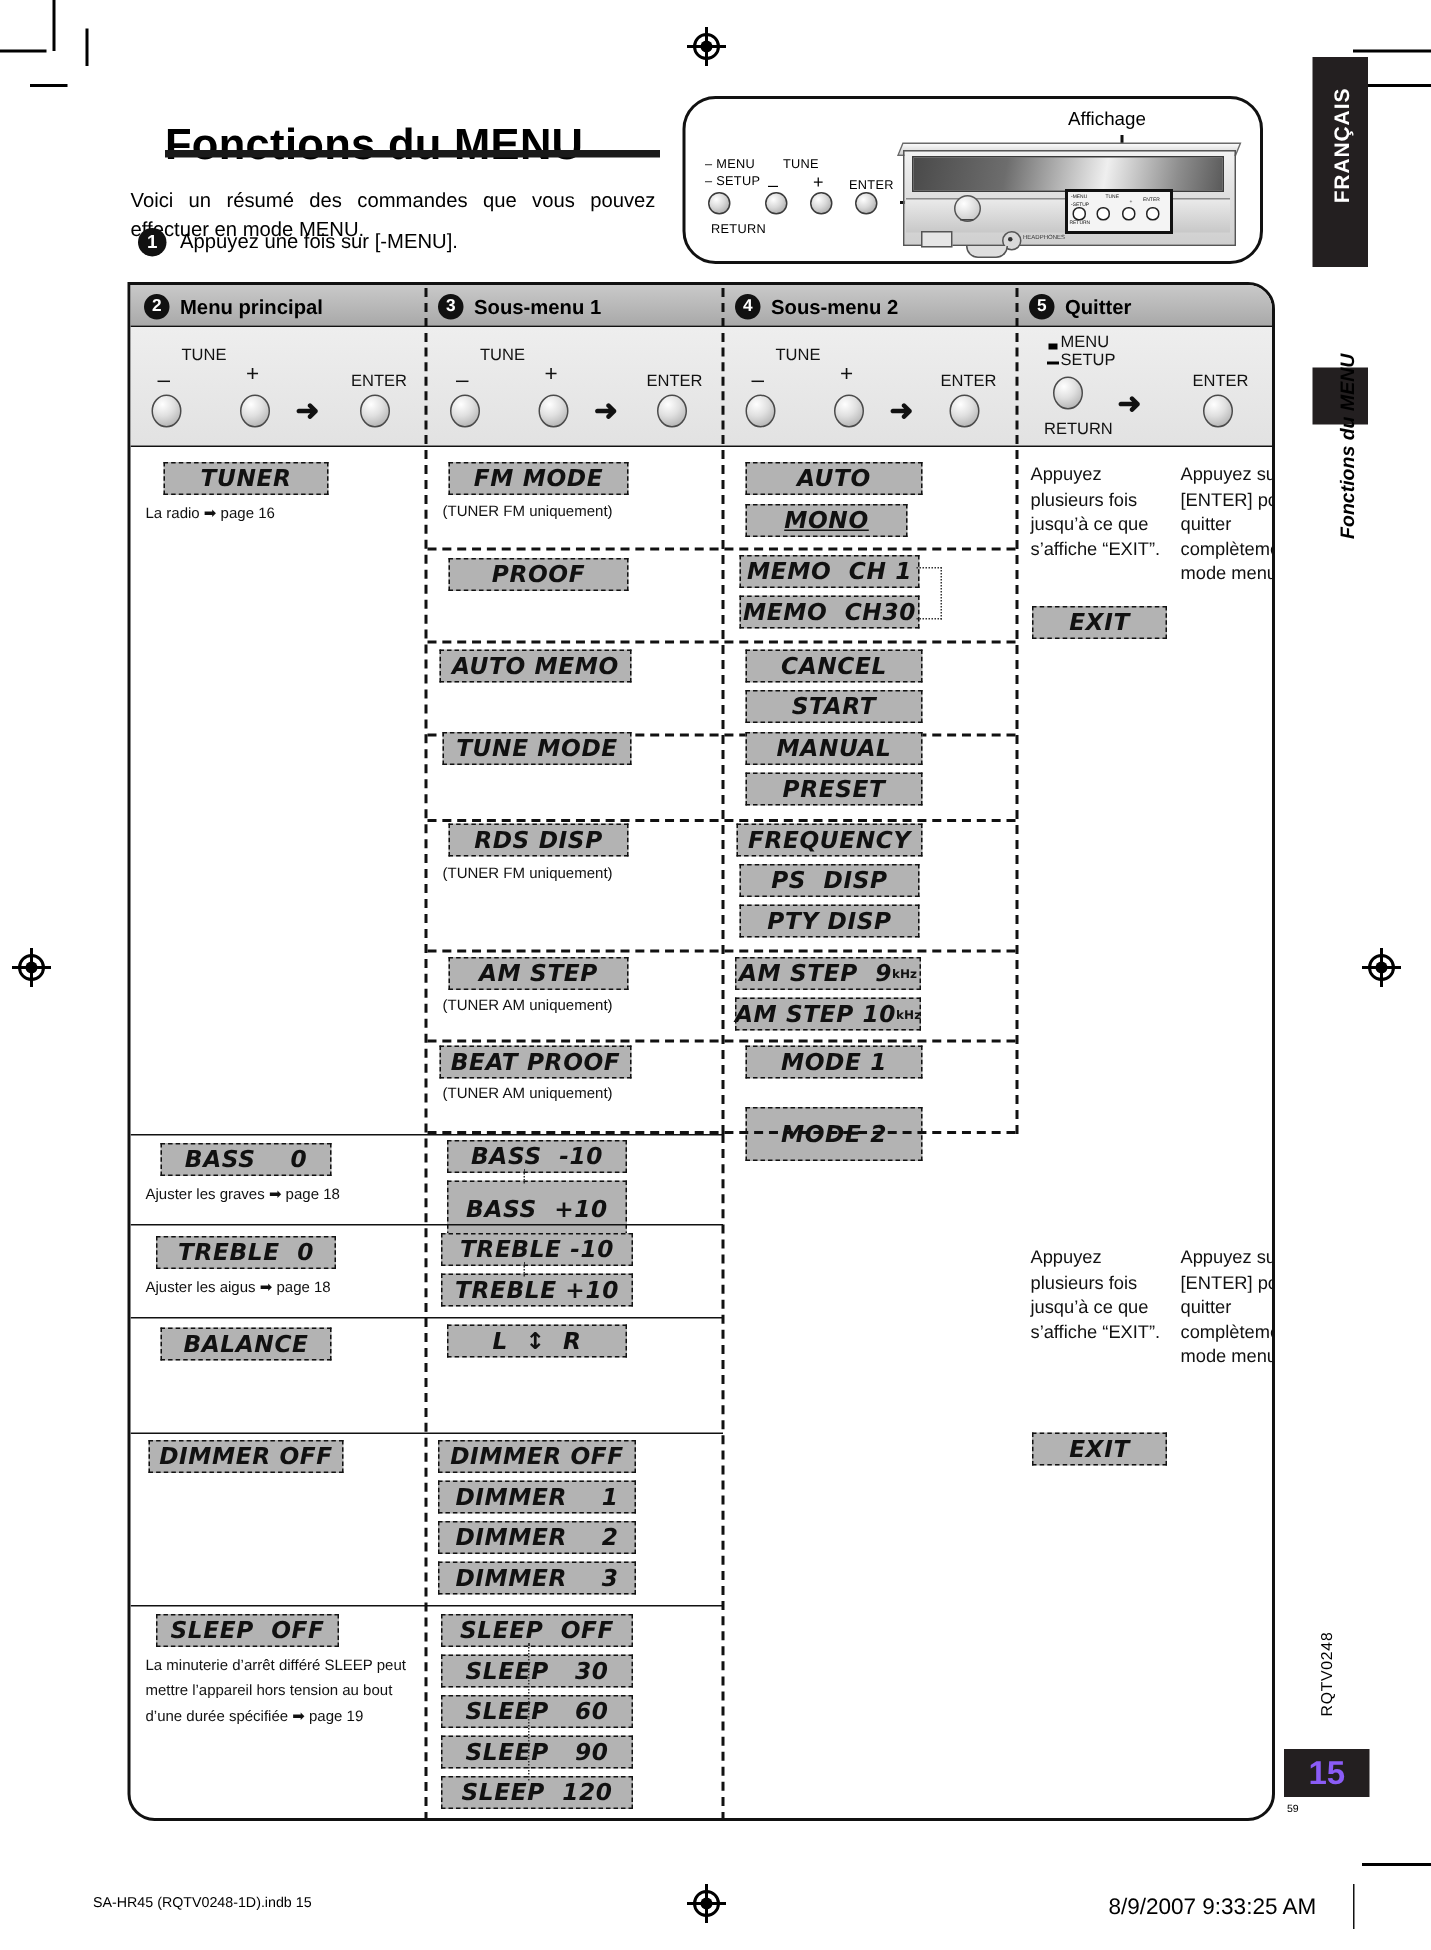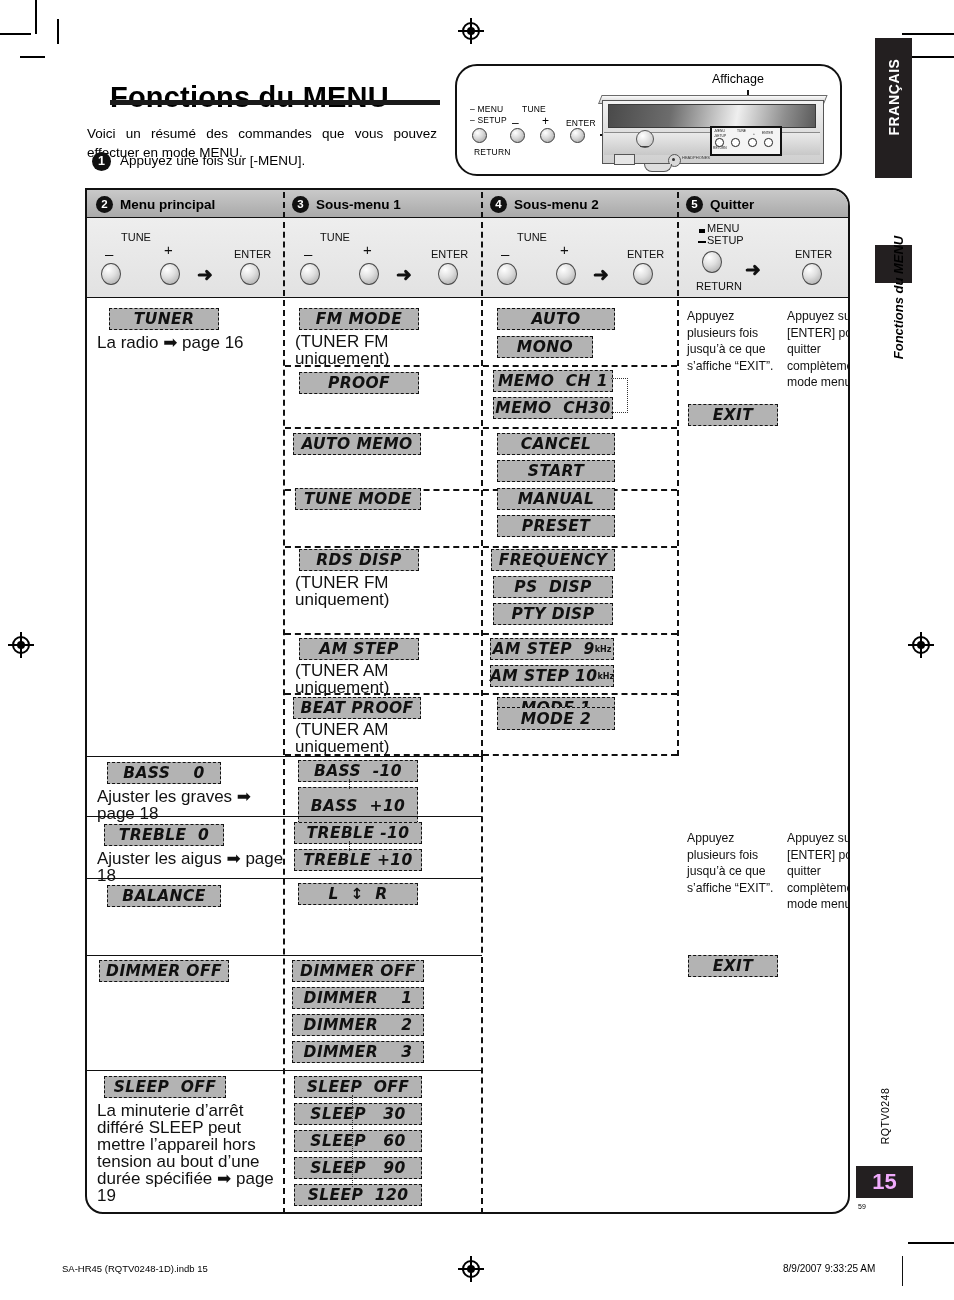--- a/index.html
+++ b/index.html
@@ -108,43 +108,43 @@
 
   
   .chip{
     position:absolute;background:#b3b3b3;border:1.7px dashed #111;box-sizing:border-box;
     font-family:"DejaVu Sans", sans-serif;font-style:italic;font-weight:bold;
     font-size:15.5px;color:#111;text-align:center;letter-spacing:.4px;
     display:flex;align-items:center;justify-content:center;white-space:pre;
   }
   .chip .sub{font-size:8px;font-style:normal;font-weight:bold;letter-spacing:0;
     align-self:flex-start;margin-top:6px;}
-  .note{position:absolute;font-size:17px;line-height:17px;color:#111;}
+  .note{position:absolute;font-size:10px;line-height:17px;color:#111;}
   .exit-note{position:absolute;font-size:12.2px;line-height:16.5px;color:#111;width:92px;}
 
   .dotconn{position:absolute;border-right:1.6px dotted #333;border-top:1.6px dotted #333;
     border-bottom:1.6px dotted #333;}
 
   
   #lang-tab{position:absolute;left:875px;top:38px;width:37px;height:140px;background:#231f20;}
   #lang-tab span{position:absolute;left:-51px;top:51px;width:140px;text-align:center;color:#fff;
     font-size:14px;font-weight:bold;letter-spacing:.6px;transform:rotate(-90deg);}
   #sec-tab{position:absolute;left:875px;top:245px;width:37px;height:38px;background:#231f20;}
   #sec-label{position:absolute;left:828px;top:290px;width:140px;text-align:center;
     font-size:13px;font-weight:bold;font-style:italic;transform:rotate(-90deg);transform-origin:center;}
   #doc-code{position:absolute;left:820px;top:1110px;width:130px;text-align:center;
     font-size:10.5px;letter-spacing:.5px;transform:rotate(-90deg);}
   #page-box{position:absolute;left:856px;top:1166px;width:57px;height:32px;background:#231f20;}
   #page-num{position:absolute;left:0;top:0;width:57px;height:32px;line-height:32px;text-align:center;
-    color:#f0abfc;font-size:22px;font-weight:bold;}
+    color:#8b5cf6;font-size:22px;font-weight:bold;}
   #small-folio{position:absolute;left:858px;top:1203px;font-size:7px;}
 
   
   #footer-left{position:absolute;left:62px;top:1263px;font-size:9.5px;}
-  #footer-right{position:absolute;left:783px;top:1263px;font-size:10px;}
+  #footer-right{position:absolute;left:739px;top:1263px;font-size:15px;}
   #footer-rule{position:absolute;left:902px;top:1256px;width:1.4px;height:30px;background:#111;}
 </style>
 </head>
 <body>
 
 <div class="page">
 
   <div class="cm" style="left:35px;top:0;width:1.6px;height:34px;"></div>
   <div class="cm" style="left:0;top:33px;width:31px;height:1.6px;"></div>
   <div class="cm" style="left:57px;top:19px;width:1.6px;height:25px;"></div>
@@ -299,21 +299,21 @@
     <div class="vsep" style="left:394px;top:110px;height:456px;"></div>
     <div class="vsep" style="left:590px;top:110px;height:456px;"></div>
     <div class="vsep" style="left:394px;top:566px;height:458px;"></div>
 
     <div class="chip" style="left:22px;top:118px;width:110px;height:22px;">TUNER</div>
     <div class="note" style="left:10px;top:144px;width:180px;">La radio ➡ page 16</div>
 
     <div class="chip" style="left:212px;top:118px;width:120px;height:22px;">FM MODE</div>
     <div class="note" style="left:208px;top:143px;width:190px;">(TUNER FM uniquement)</div>
     <div class="chip" style="left:410px;top:118px;width:118px;height:22px;">AUTO</div>
-    <div class="chip" style="left:410px;top:146px;width:96px;height:22px;">MONO</div>
+    <div class="chip" style="left:410px;top:146px;width:108px;height:22px;text-decoration:underline;">MONO</div>
     <div class="hdash" style="left:198px;top:175px;width:392px;"></div>
 
     <div class="chip" style="left:212px;top:182px;width:120px;height:22px;">PROOF</div>
     <div class="chip" style="left:406px;top:180px;width:120px;height:22px;">MEMO  CH 1</div>
     <div class="chip" style="left:406px;top:207px;width:120px;height:22px;">MEMO  CH30</div>
     <div class="dotconn" style="left:524px;top:188px;width:16px;height:33px;"></div>
     <div class="hdash" style="left:198px;top:237px;width:392px;"></div>
 
     <div class="chip" style="left:206px;top:243px;width:128px;height:22px;">AUTO MEMO</div>
     <div class="chip" style="left:410px;top:243px;width:118px;height:22px;">CANCEL</div>
@@ -338,21 +338,21 @@
       <span>AM STEP  9</span><span class="sub">kHz</span>
     </div>
     <div class="chip" style="left:403px;top:475px;width:124px;height:22px;">
       <span>AM STEP 10</span><span class="sub">kHz</span>
     </div>
     <div class="hdash" style="left:198px;top:503px;width:392px;"></div>
 
     <div class="chip" style="left:206px;top:507px;width:128px;height:22px;">BEAT PROOF</div>
     <div class="note" style="left:208px;top:531px;width:190px;">(TUNER AM uniquement)</div>
     <div class="chip" style="left:410px;top:507px;width:118px;height:22px;">MODE 1</div>
-    <div class="chip" style="left:410px;top:517px;width:118px;height:23px;">MODE 2</div>
+    <div class="chip" style="left:410px;top:548px;width:118px;height:36px;">MODE 2</div>
     <div class="hdash" style="left:198px;top:564px;width:392px;"></div>
 
     <div class="hsolid" style="left:0;top:566px;width:395px;"></div>
 
     <div class="chip" style="left:20px;top:572px;width:114px;height:22px;">BASS    0</div>
     <div class="note" style="left:10px;top:598px;width:190px;">Ajuster les graves ➡ page 18</div>
     <div class="chip" style="left:211px;top:570px;width:120px;height:22px;">BASS  -10</div>
     <div class="chip" style="left:211px;top:597px;width:120px;height:37px;">BASS  +10</div>
     <div class="dotconn" style="left:262px;top:589px;width:0;height:10px;border:none;border-left:1.6px dotted #333;"></div>
     <div class="hsolid" style="left:0;top:626px;width:395px;"></div>

